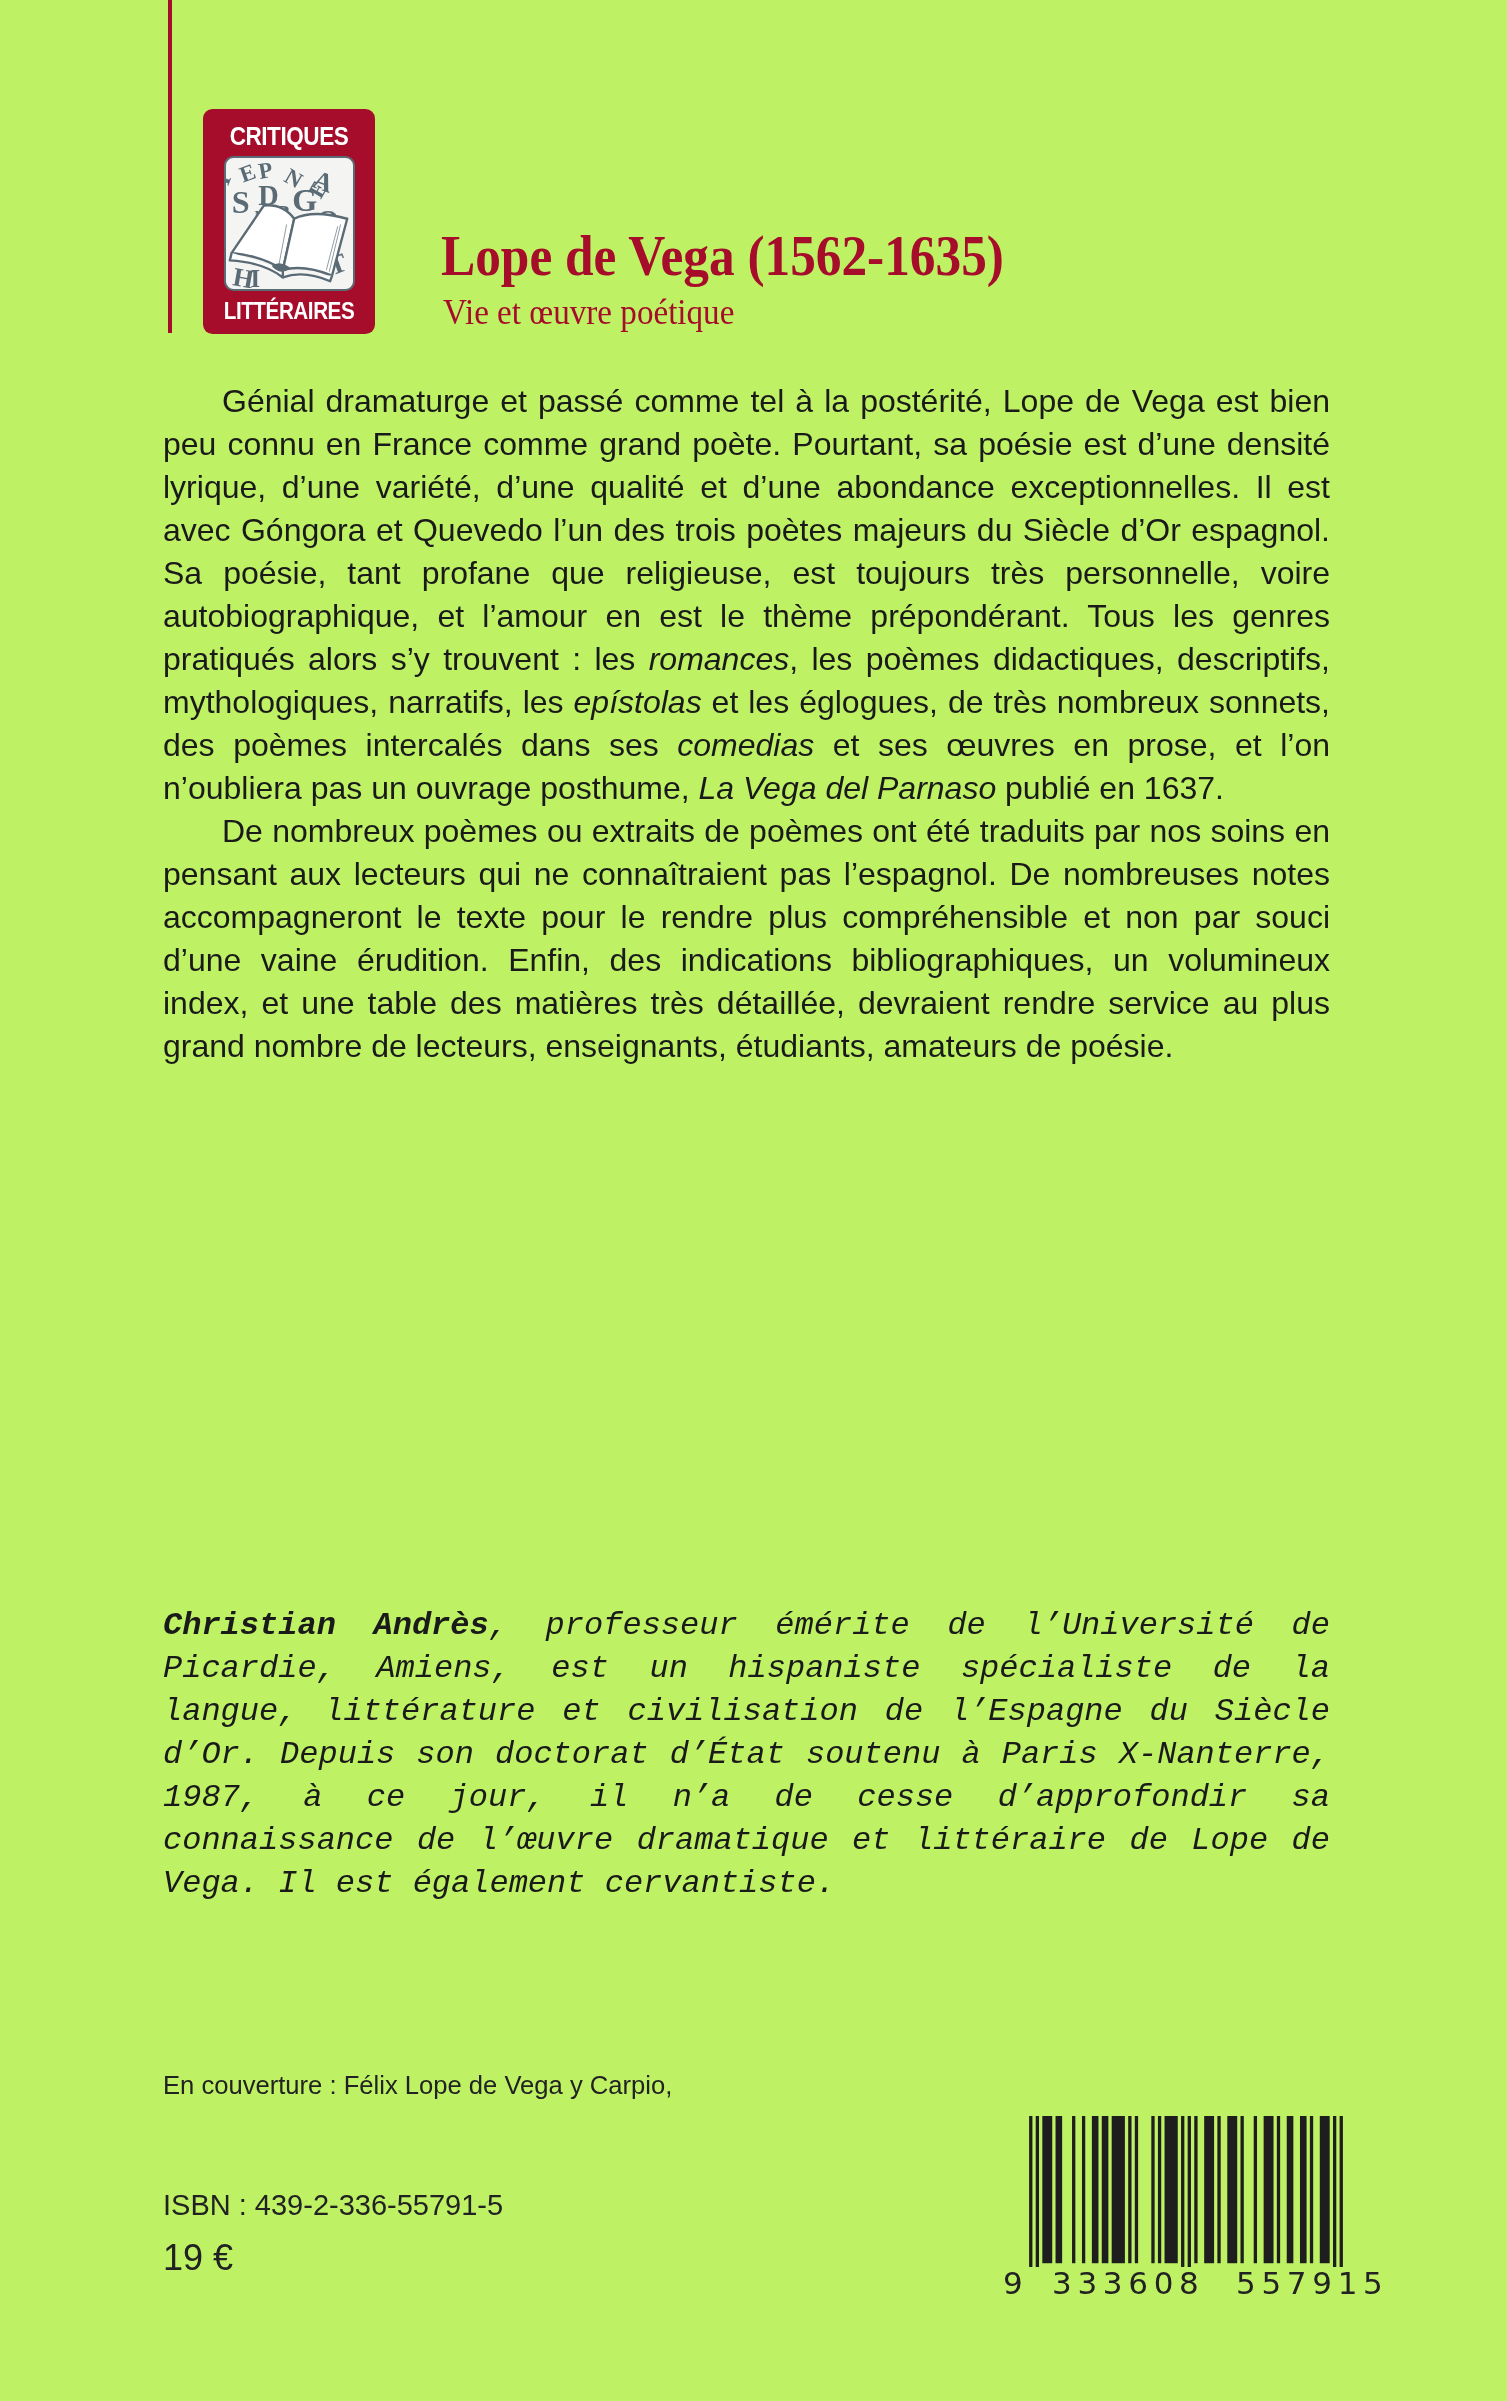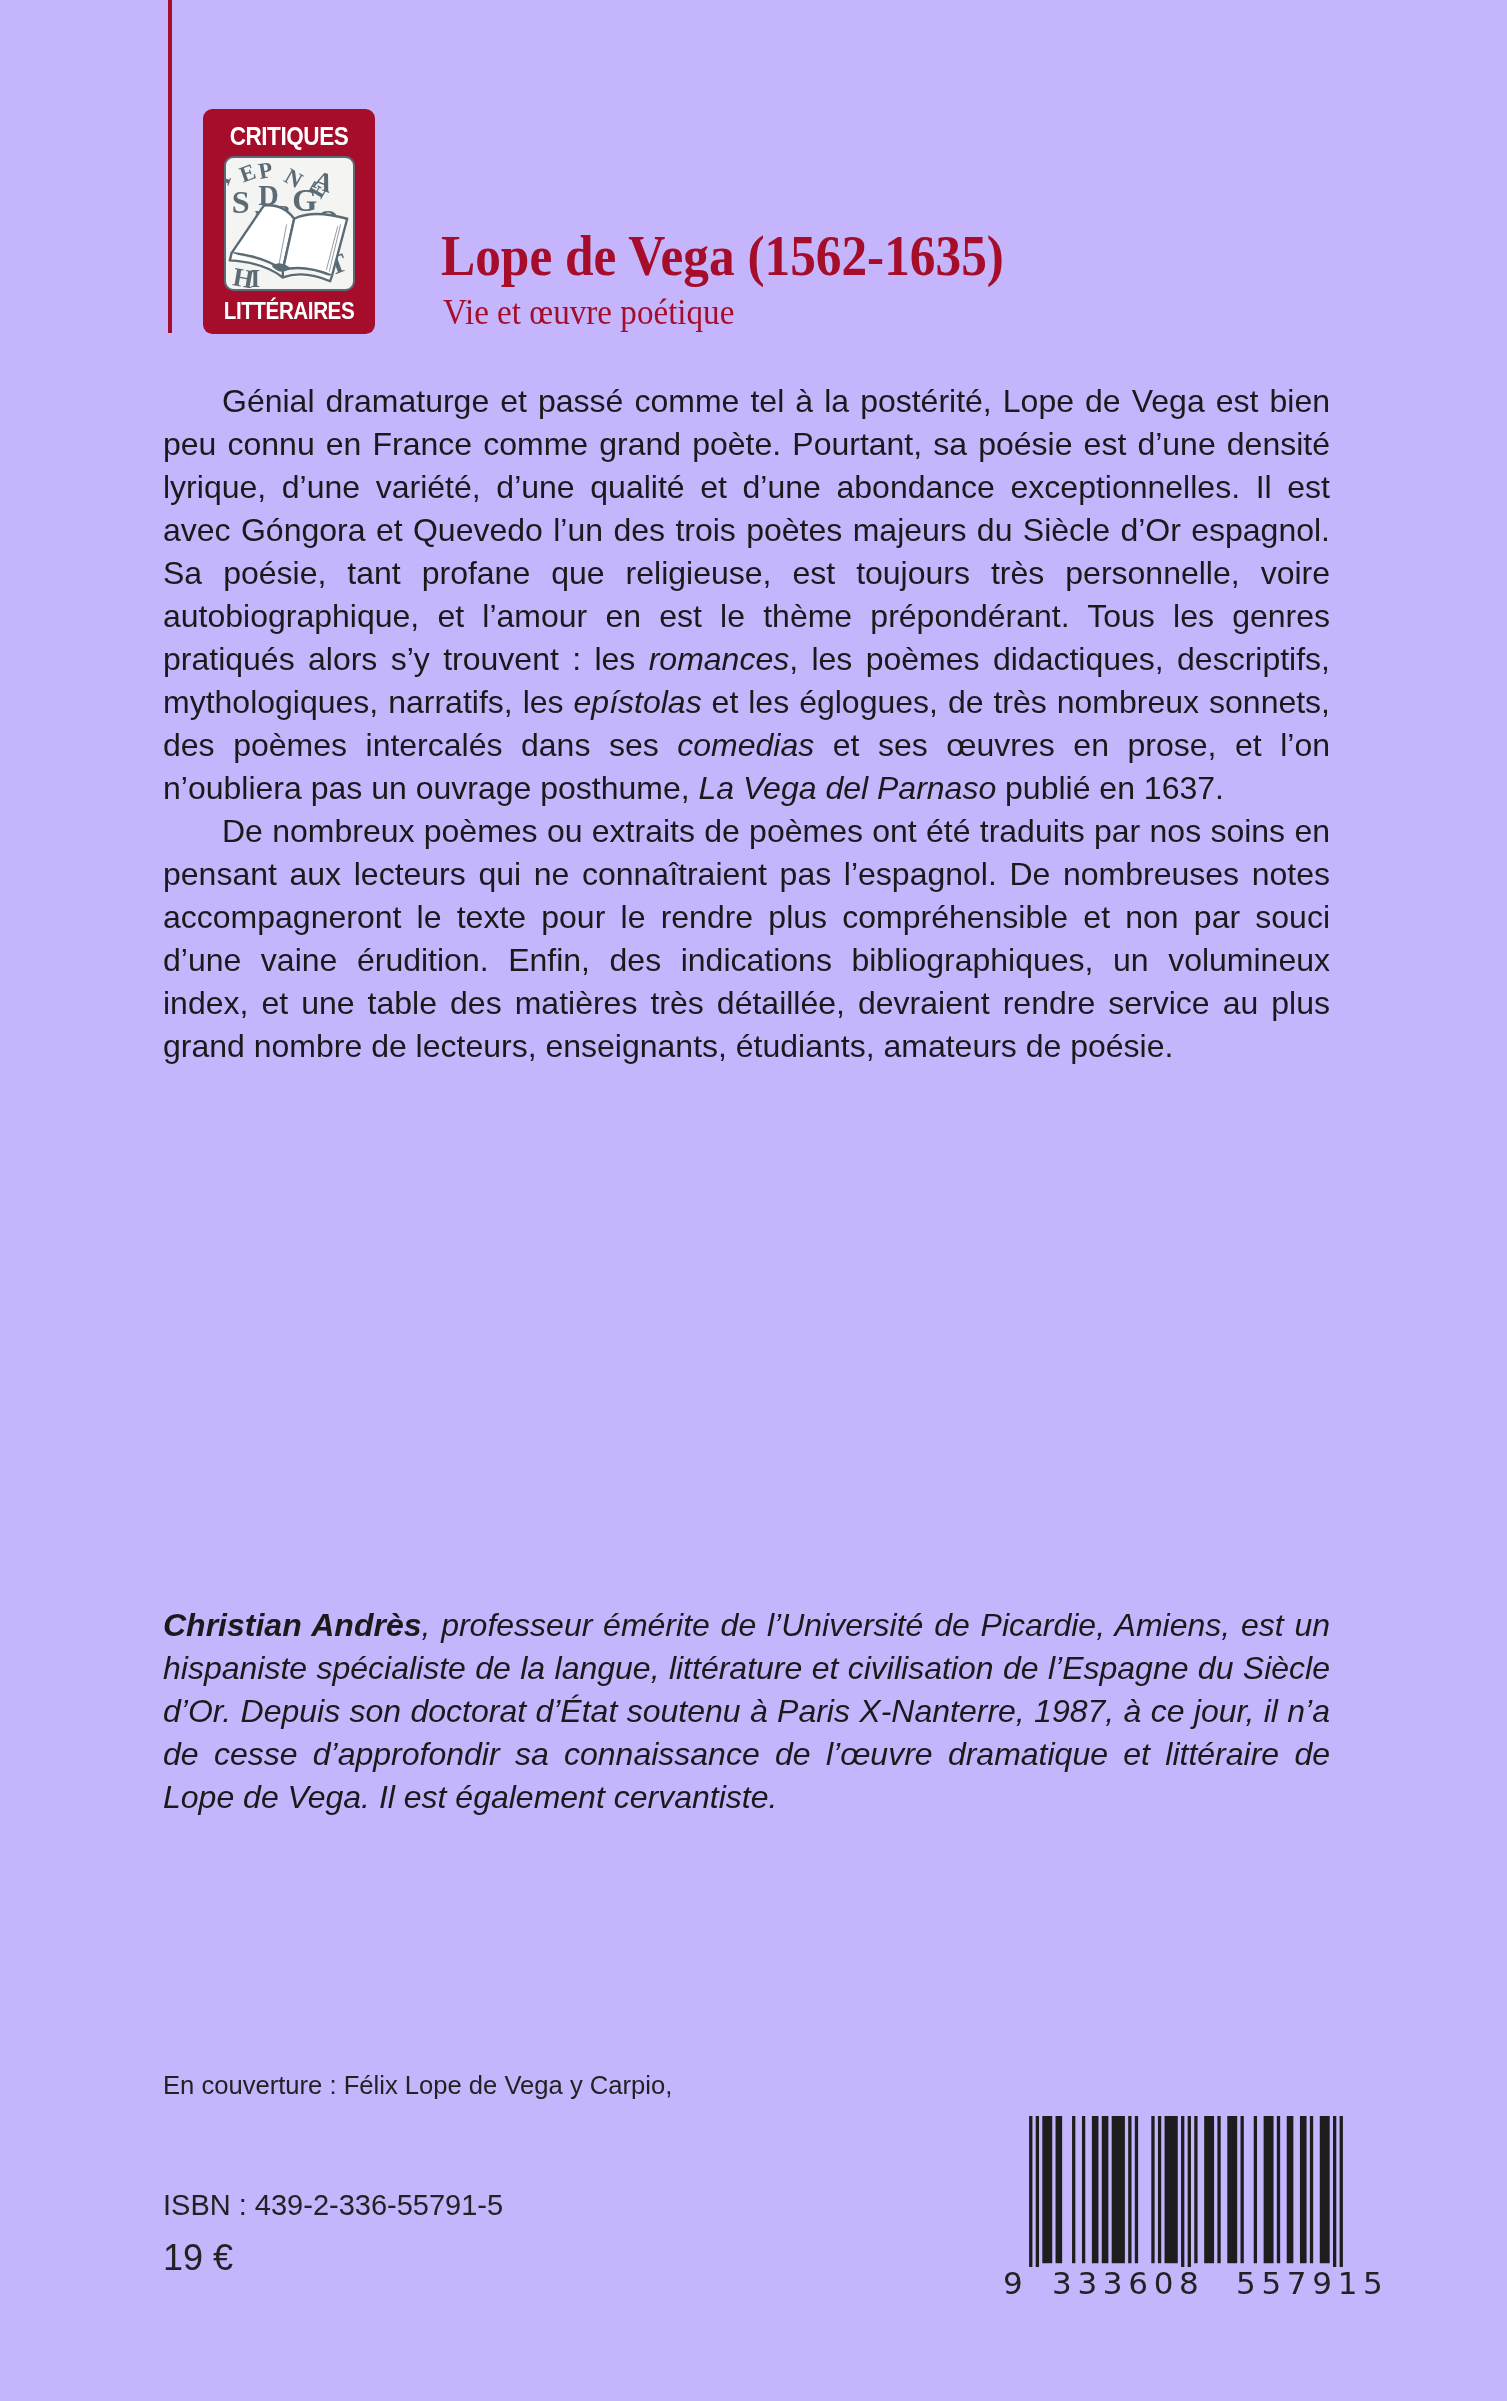--- a/index.html
+++ b/index.html
@@ -1,17 +1,17 @@
 <!DOCTYPE html>
 <html style="font-size:15px"><head>
 <meta charset="utf-8">
 <style>
   html, body { margin:0; padding:0; background:#ffffff; }
   body { width:1508px; height:2402px; position:relative; overflow:hidden; }
-  .page { position:absolute; left:0; top:0; width:1508px; height:2402px; background:#c4b5fd; }
+  .page { position:absolute; left:0; top:0; width:1508px; height:2402px; background:#bef264; }
 
   .red-rule { position:absolute; left:168px; top:0; width:3.8px; height:333px; background:#A50D2A; }
 
   .logo { position:absolute; left:203px; top:109px; width:172px; height:225px; background:#A50D2A; border-radius:9.5px; }
   .logo .lt { position:absolute; left:0; width:172px; text-align:center; color:#fff;
               font-family:"Liberation Sans", sans-serif; font-weight:bold; letter-spacing:-0.5px; }
   .logo .lt-top { top:13.2px; font-size:25.6px; transform:scaleX(0.88); }
   .logo .lt-bot { top:188px; font-size:24px; transform:scaleX(0.86); }
   .logo .panel { position:absolute; left:21px; top:47px; width:131px; height:135px;
                  border:2.8px solid #5a6b75; border-radius:9.5px; background:#f4f4f2; overflow:hidden; box-sizing:border-box; }
@@ -23,21 +23,21 @@
   .subtitle { position:absolute; left:443px; top:291px; color:#A50D2A;
               font-family:"Liberation Serif", serif; font-size:36px; line-height:42px;
               transform:scaleX(0.92); transform-origin:left top; white-space:nowrap; }
 
   .body-text { position:absolute; left:163px; width:1167px; color:#1a1a1a;
                font-family:"Liberation Sans", sans-serif; font-size:32px; line-height:43px;
                text-align:justify; }
   .body-text p { margin:0; text-indent:59px; }
   .body-text p.last-line-left { text-align-last:left; }
   .main-text { top:380px; }
-  .bio { top:1604px; font-style:italic; }
+  .bio { top:1604px; font-style:italic;font-family:Liberation Mono, monospace; }
   .bio p { text-indent:0; }
   .bio .author-name { font-weight:bold; }
 
   .credits { position:absolute; left:163px; top:2068px; color:#222;
              font-family:Liberation Sans, sans-serif; font-size:25.6px; line-height:34px; }
   .isbn { position:absolute; left:163px; top:2188px; color:#222;
           font-family:"Liberation Sans", sans-serif; font-size:29px; line-height:34px; }
   .price { position:absolute; left:163px; top:2237px; color:#222;
            font-family:"Liberation Sans", sans-serif; font-size:36px; line-height:42px; }
 

